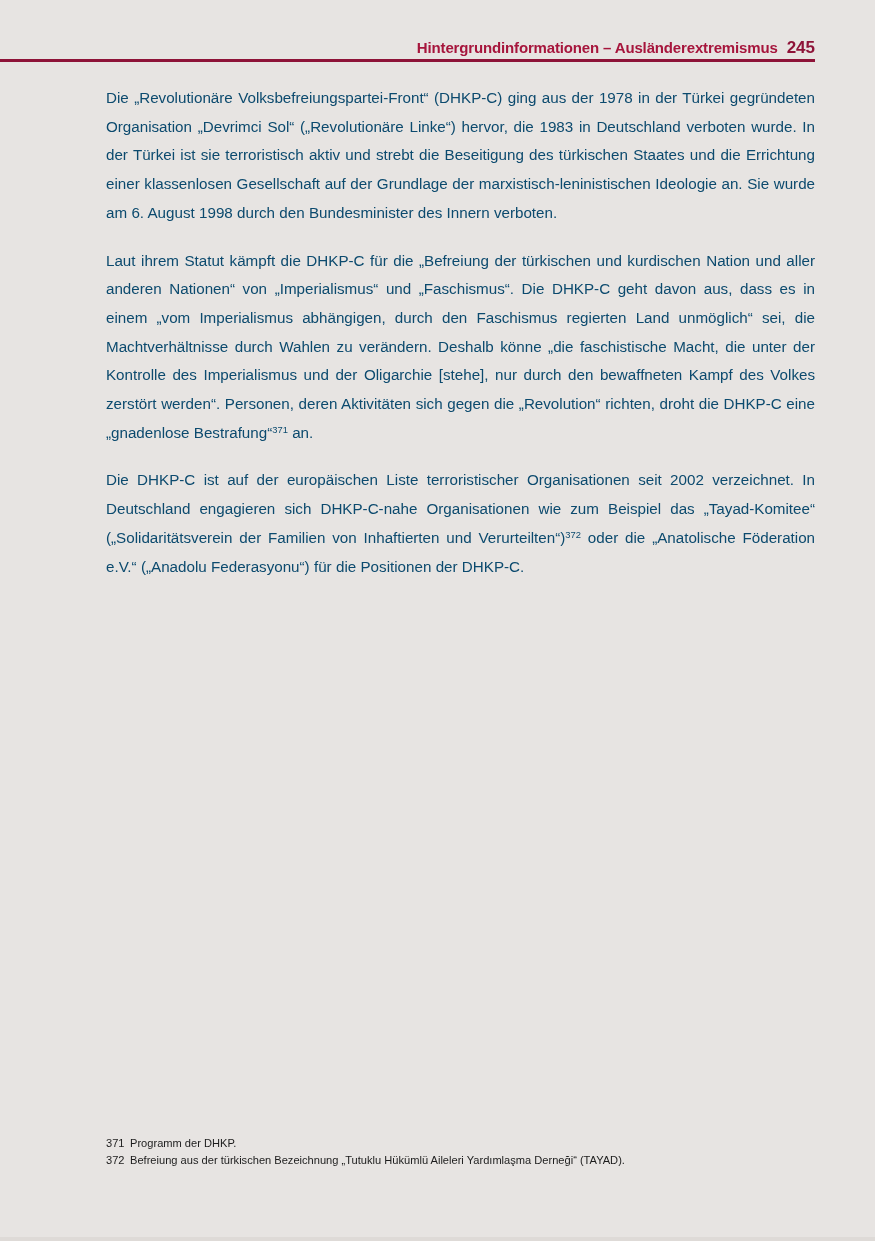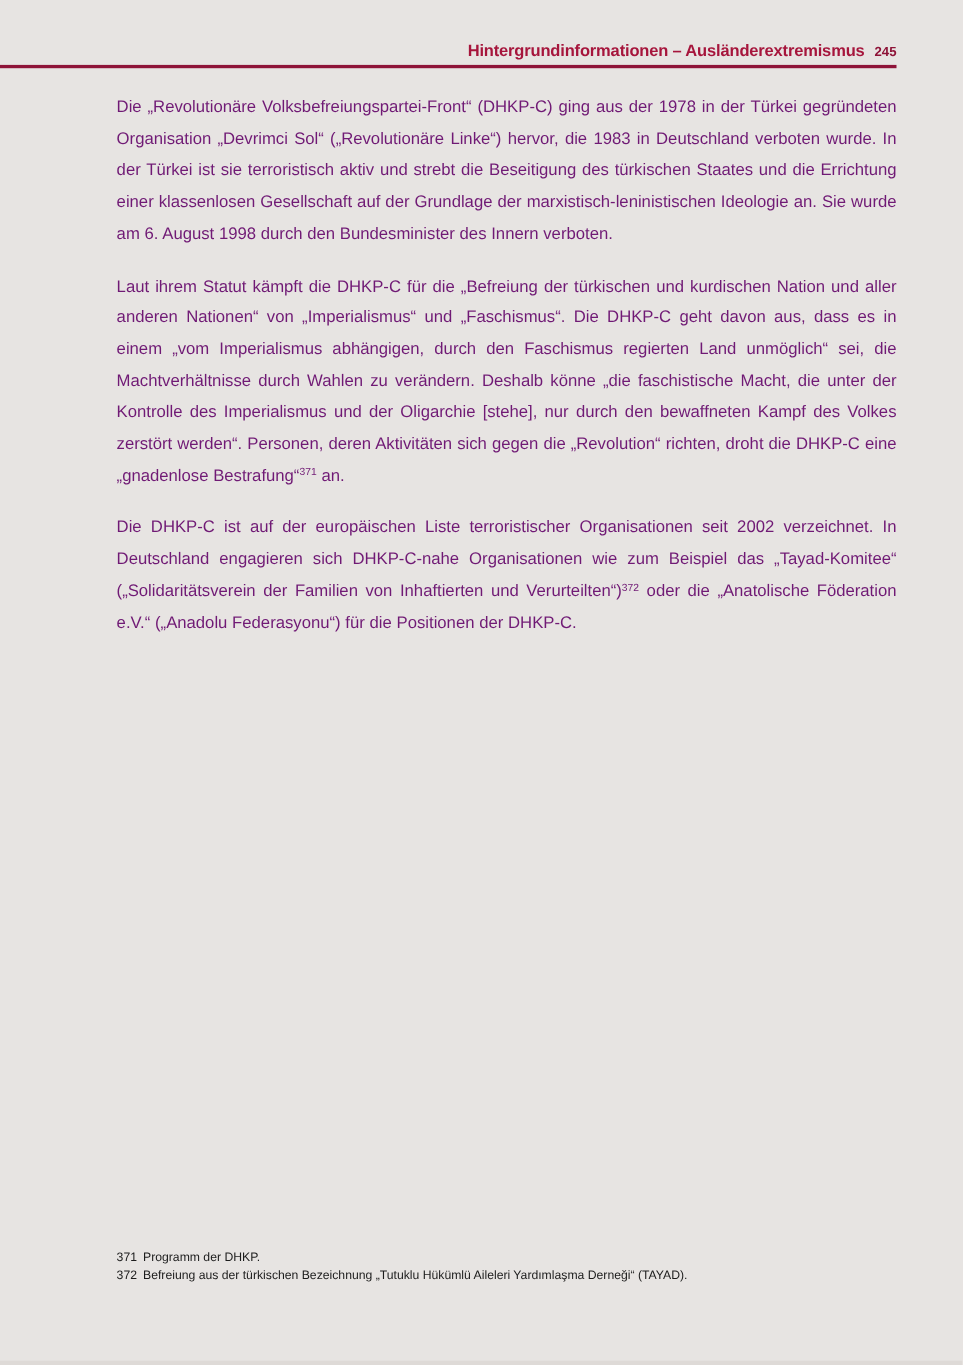--- a/index.html
+++ b/index.html
@@ -34,21 +34,21 @@
     white-space: nowrap;
   }
   .running-head-title {
     font-size: 15px;
     font-weight: bold;
     letter-spacing: -0.15px;
     color: #a6153c;
     display: inline;
   }
   .running-head-page {
-    font-size: 12px;
+    font-size: 17px;
     font-weight: bold;
     color: #8e1338;
     display: inline;
     margin-left: 9px;
     margin-top: 16px;
   }
   .head-rule {
     position: absolute;
     top: 59px;
     left: 0;
@@ -62,21 +62,21 @@
     position: absolute;
     top: 84px;
     left: 106px;
     width: 709px;
   }
 
   p.para {
     margin: 0 0 19px 0;
     font-size: 15.2px;
     line-height: 28.7px;
-    color: #701a75;
+    color: #0c4a6e;
     text-align: justify;
     text-justify: inter-word;
     letter-spacing: -0.01px;
     word-spacing: 0.1px;
     hyphens: manual;
   }
   p.para:last-child {
     margin-bottom: 0;
   }
 

